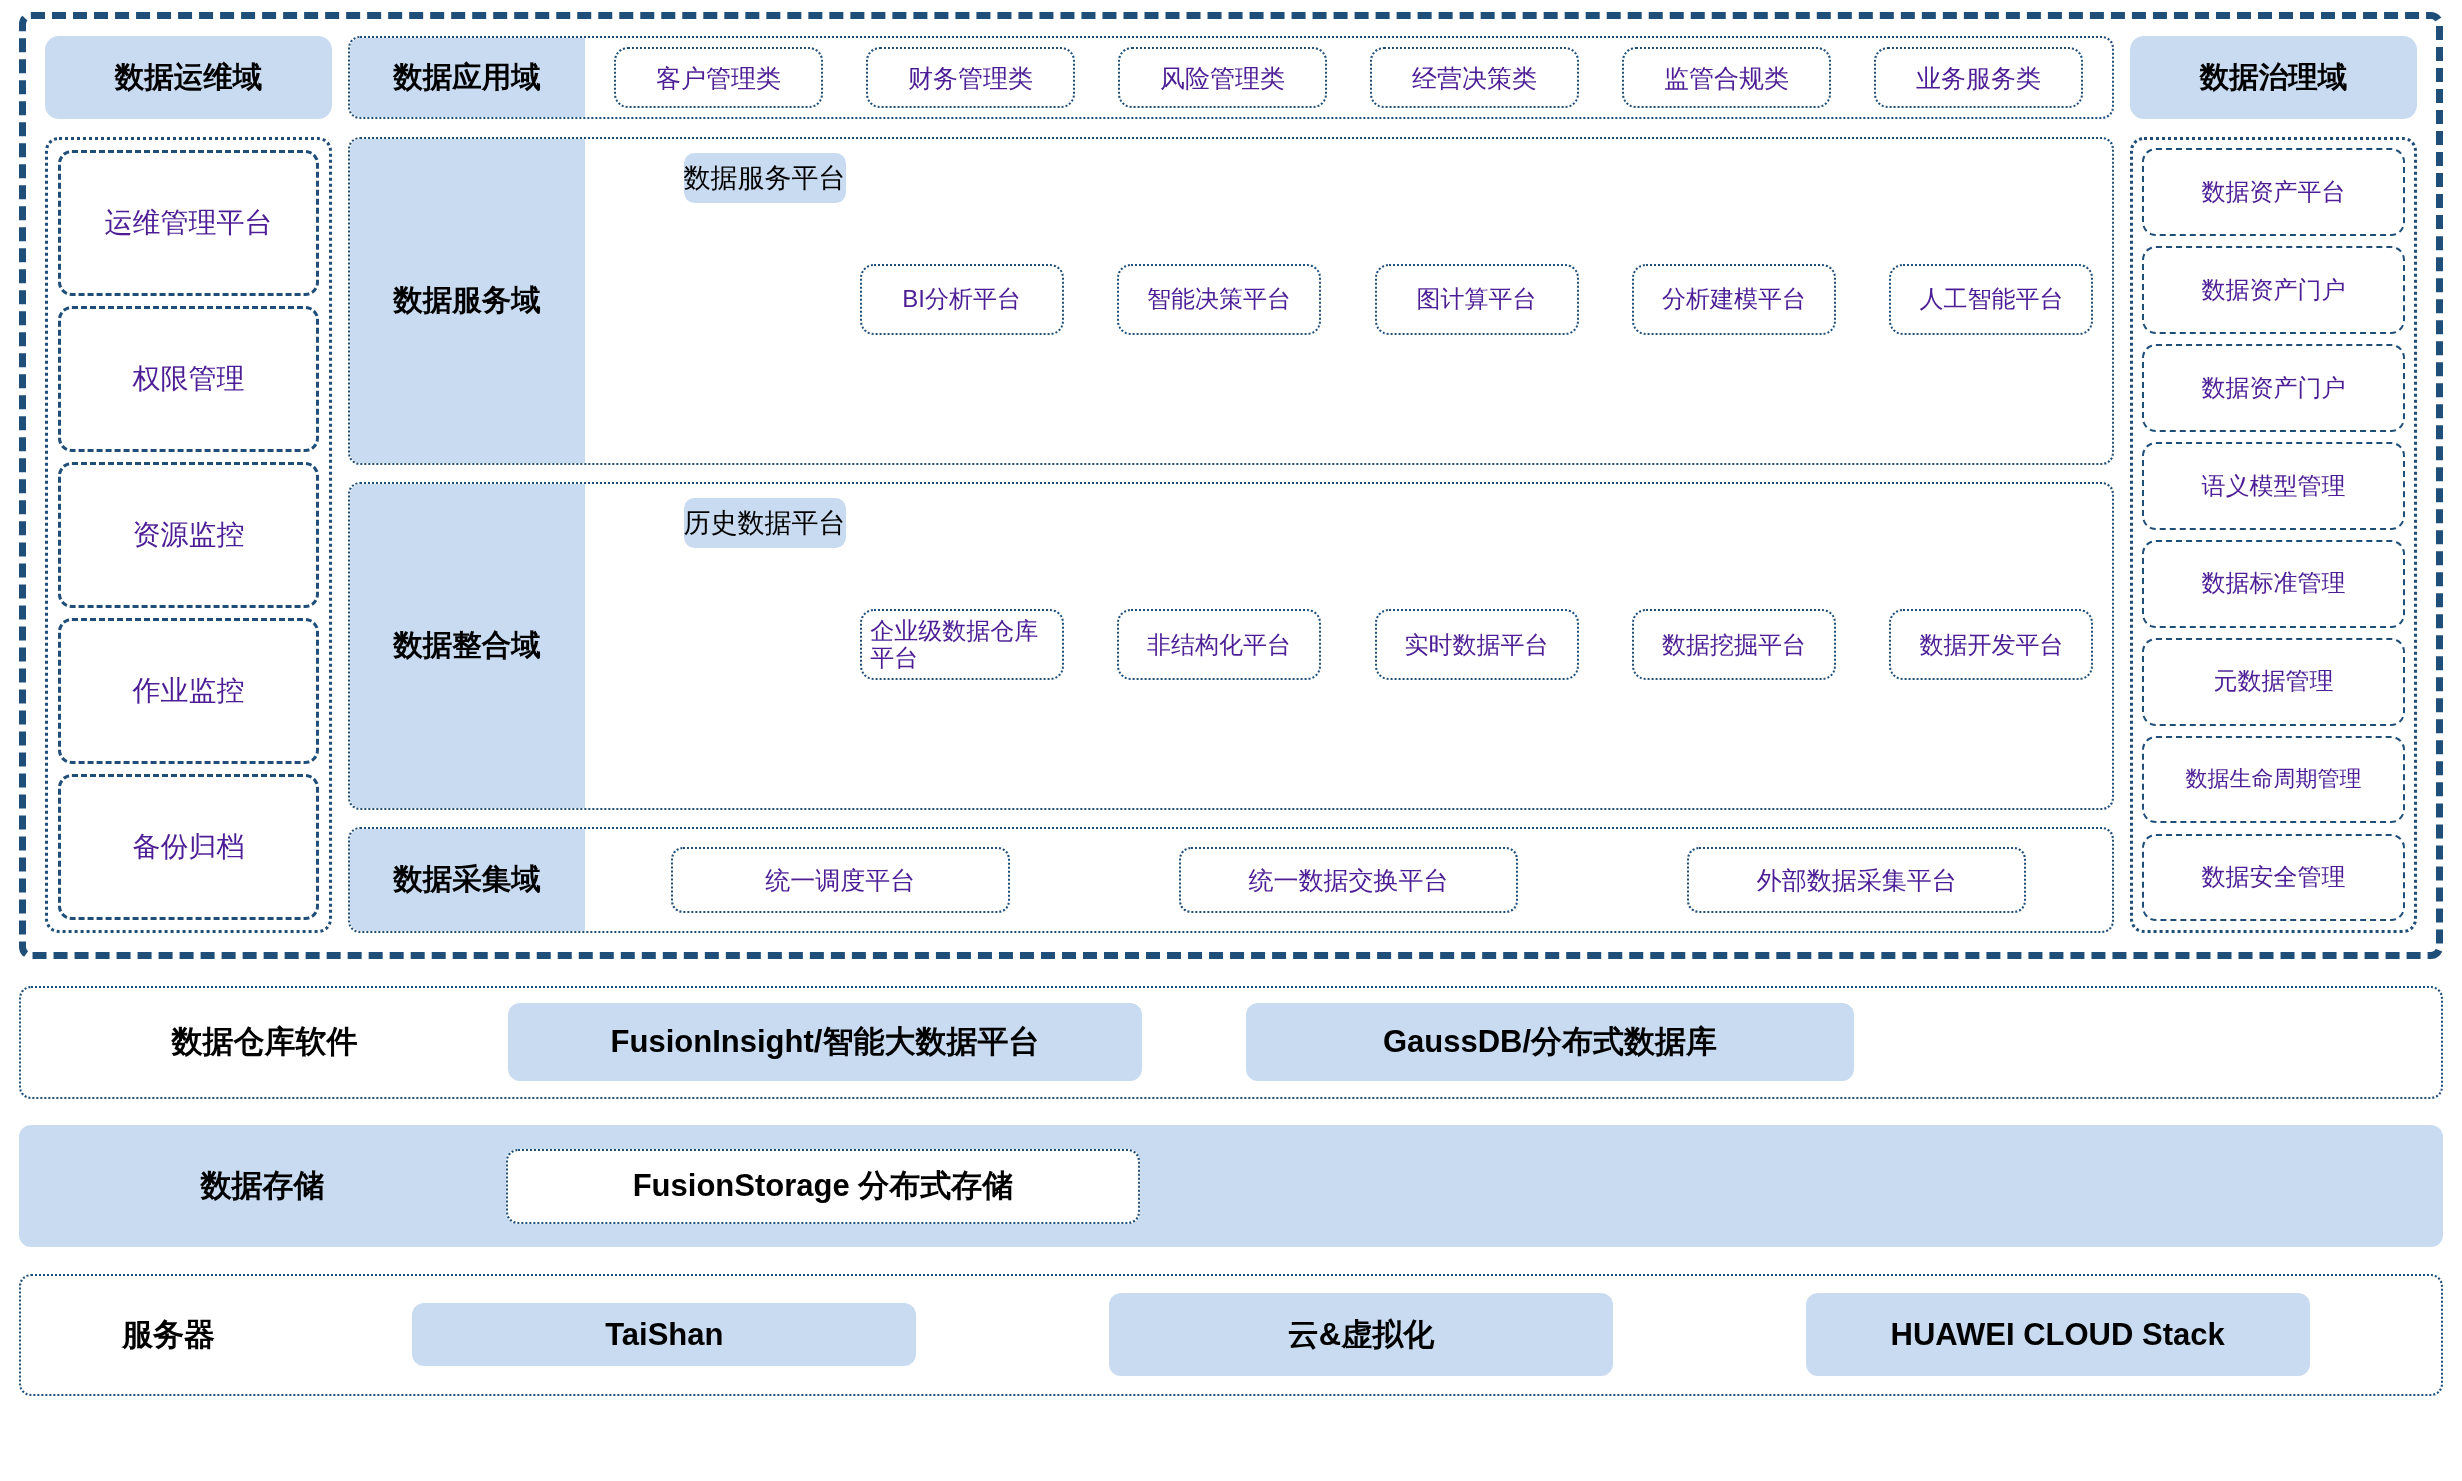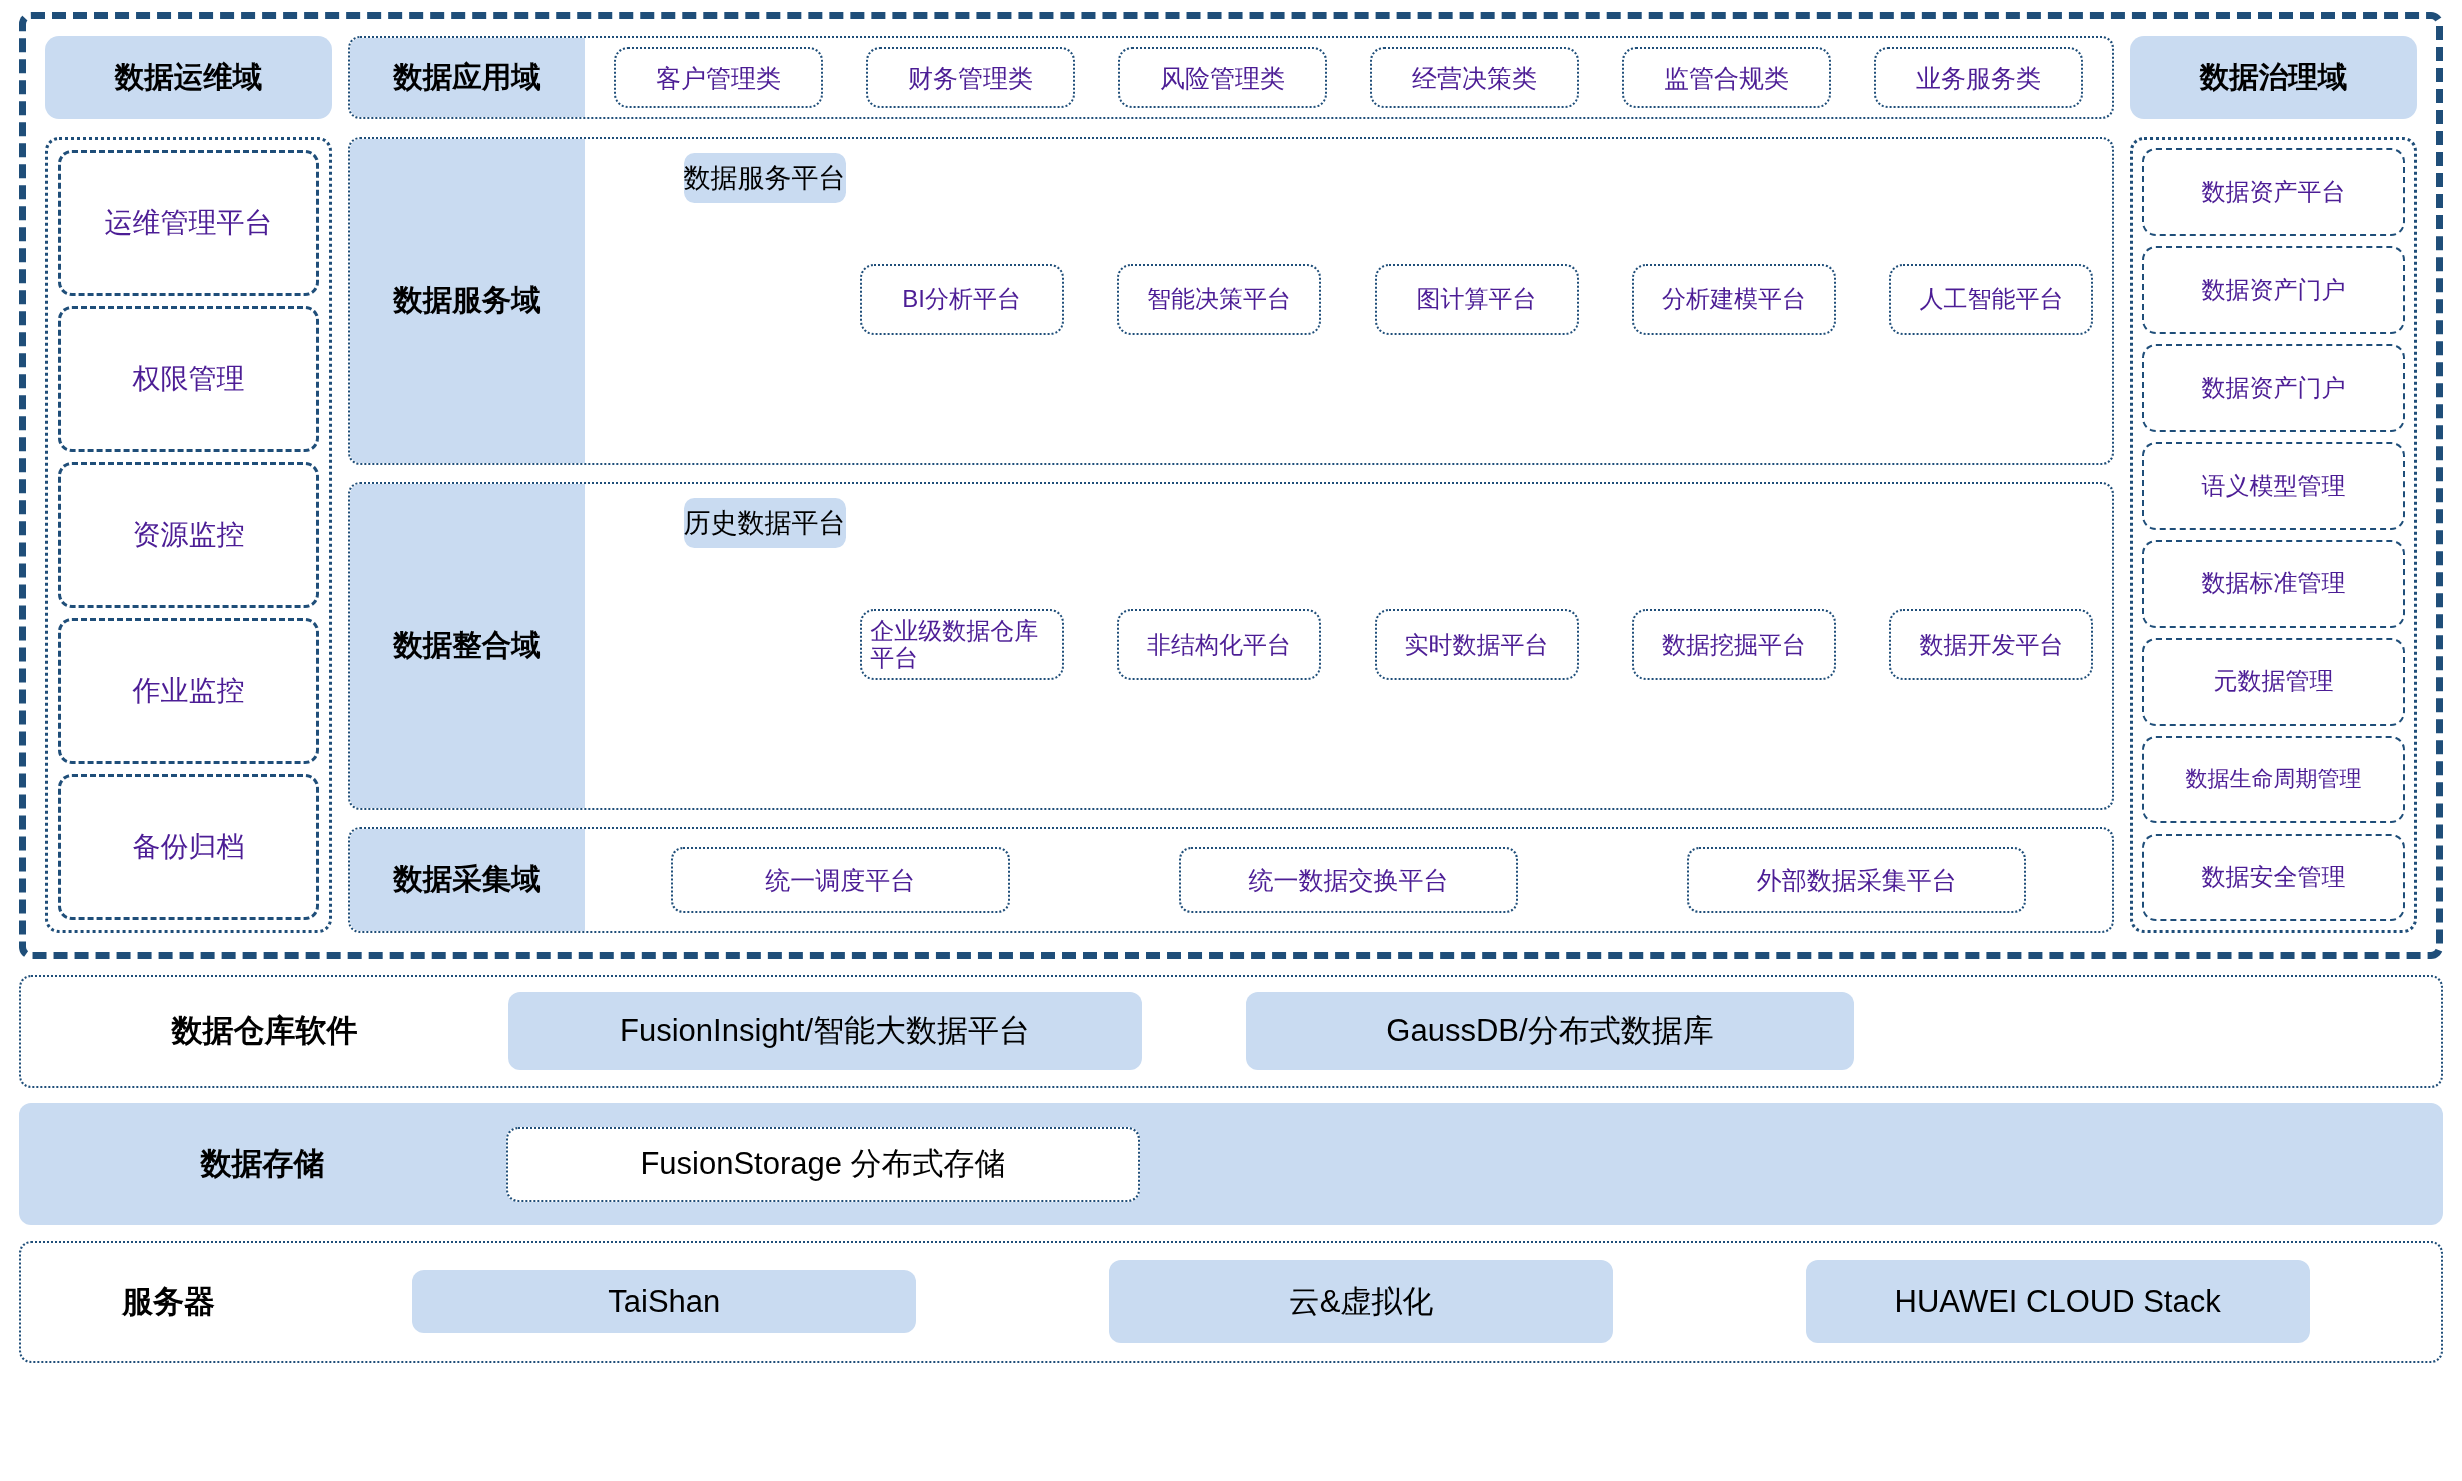--- a/index.html
+++ b/index.html
@@ -12,20 +12,21 @@
     overflow: hidden;
   }
 
   #root {
     position: relative;
     width: 2462px;
     height: 1481px;
     padding: 12px 19px 23px 19px;
     display: flex;
     flex-direction: column;
+    gap: 11px;
   }
 
   
   .blue-fill   { background: #c9dbf1; }
 
   
   .pill {
     border: 2.6px dotted #1f4e79;
     border-radius: 14px;
     background: #ffffff;
@@ -245,20 +246,21 @@
   #store-stripe { height: 122px; border: none; }
   #server-stripe{ height: 122px; }
 
   .chip {
     border-radius: 12px;
     display: flex;
     align-items: center;
     justify-content: center;
     font-size: 31px;
     color: #000;
+    font-weight: bold;
   }
 
   .chip-outline {
     border: 2.6px dotted #1f4e79;
     background: #ffffff;
   }
 </style>
 </head>
 <body>
 

